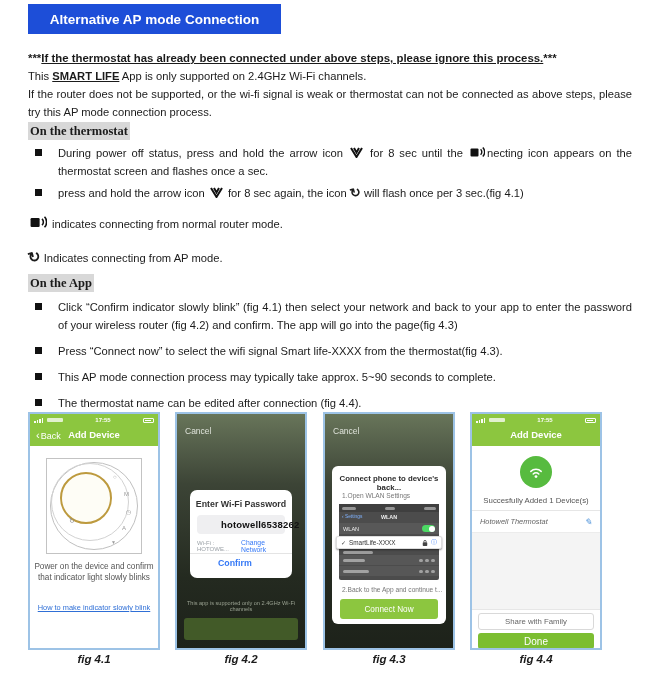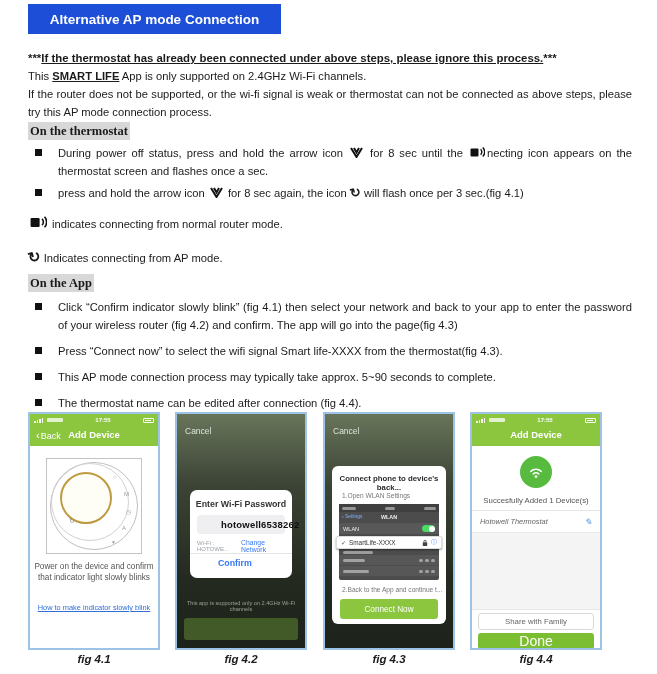--- a/index.html
+++ b/index.html
@@ -112,21 +112,21 @@
   .f4-circle { position:absolute; left:48px; top:42px; width:32px; height:32px; border-radius:50%; background:#57bb3f;
                display:flex; align-items:center; justify-content:center; }
   .f4-success { position:absolute; left:0; right:0; top:82px; text-align:center; font-size:7.8px; color:#555; }
   .f4-panel { position:absolute; left:0; right:0; top:96px; height:100px; background:#f4f4f4; border-top:1px solid #e6e6e6; border-bottom:1px solid #e6e6e6;font-style:italic; }
   .f4-devrow { height:22px; background:#fff; border-bottom:1px solid #ececec; display:flex; align-items:center; justify-content:space-between; padding:0 8px; }
   .f4-devrow span { font-size:7.4px; color:#666; }
   .f4-devrow .pencil { color:#4a90d9; font-size:9px; }
   .f4-share { position:absolute; left:6px; right:6px; top:199px; height:17px; background:#fff; border:1px solid #d9d9d9; border-radius:3px;
               display:flex; align-items:center; justify-content:center; font-size:7.8px; color:#666; }
   .f4-done { position:absolute; left:6px; right:6px; top:219px; height:16px; background:#7cbe31; border-radius:3px;
-             display:flex; align-items:center; justify-content:center; font-size:14px; color:#fff; }
+             display:flex; align-items:center; justify-content:center; font-size:10px; color:#fff; }
 </style>
 </head>
 <body>
 
 <div id="page">
 
   <div class="banner">
     <span>Alternative AP mode Connection</span>
   </div>
 

